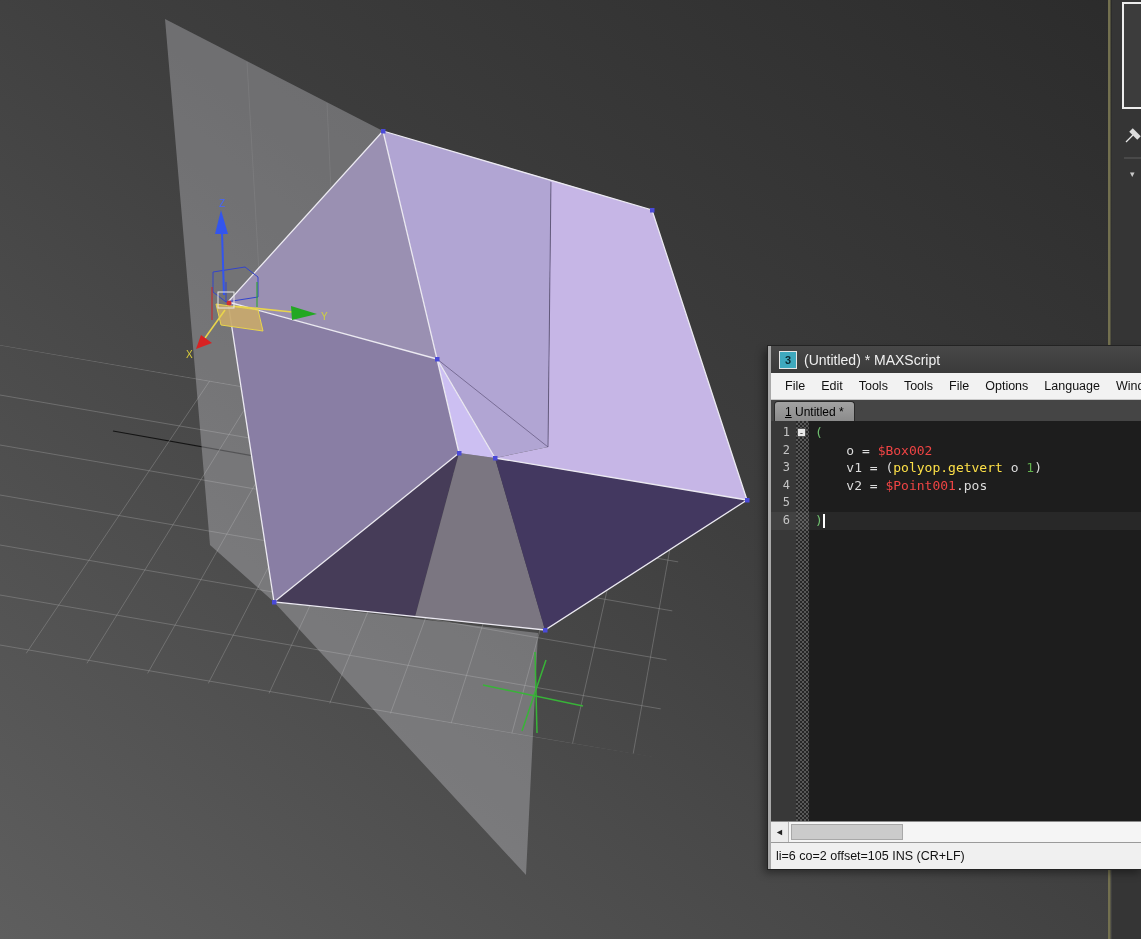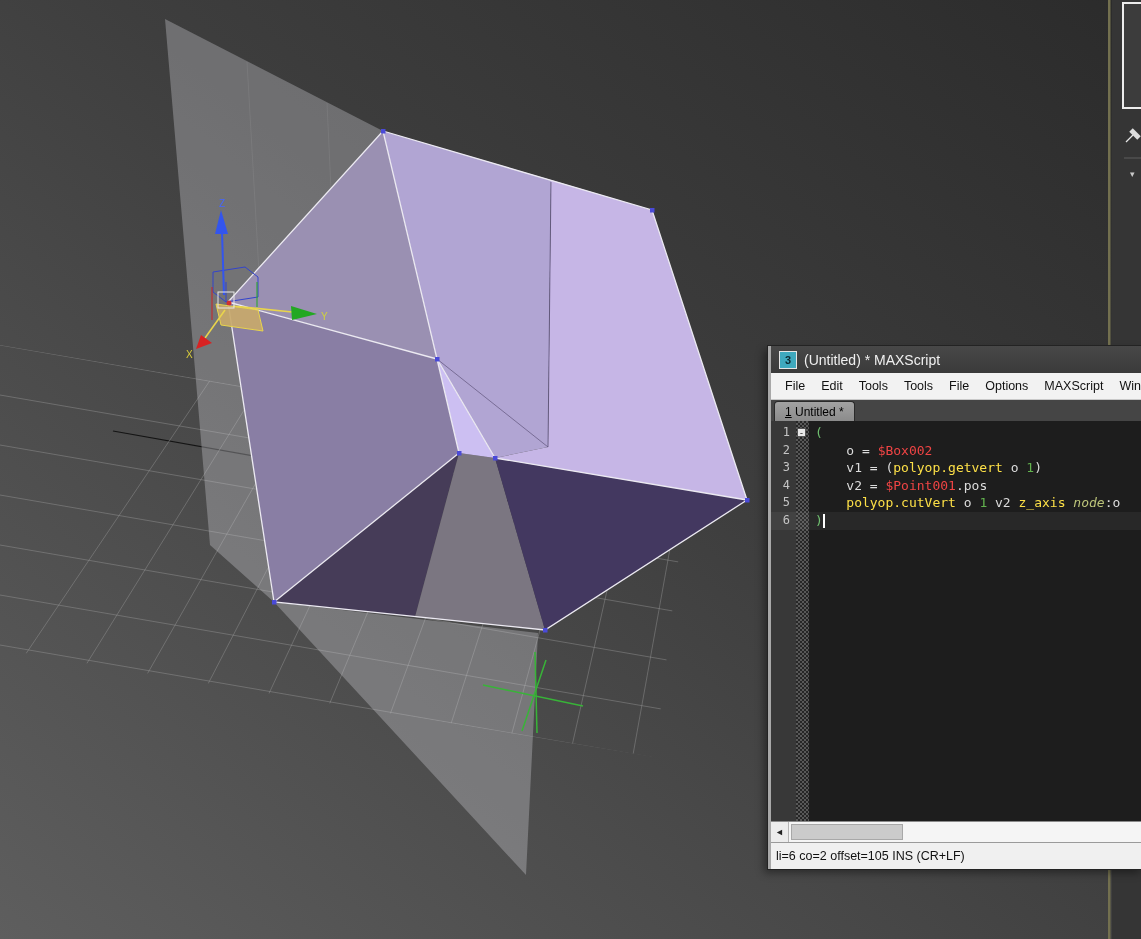--- a/index.html
+++ b/index.html
@@ -190,21 +190,21 @@
       <div id="app-icon">3</div>
       <div id="win-title">(Untitled) * MAXScript</div>
     </div>
     <div id="menubar">
         <span class="menu-item">File</span>
         <span class="menu-item">Edit</span>
         <span class="menu-item">Tools</span>
         <span class="menu-item">Tools</span>
         <span class="menu-item">File</span>
         <span class="menu-item">Options</span>
-        <span class="menu-item">MAXScript</span>
+        <span class="menu-item">Language</span>
         <span class="menu-item">Windows</span>
       </div>
     <div id="tabbar">
       <div id="tab"><span class="idx">1</span><span> Untitled *</span></div>
     </div>
     <div id="editor">
       <div id="gutter-strip"></div>
       <div id="fold-strip"></div>
       <div id="code-rows">
           <div class="crow">
@@ -225,21 +225,20 @@
             <span class="ctext"><span class="tok-plain">    v1 = (</span><span class="tok-fn">polyop.getvert</span><span class="tok-plain"> o </span><span class="tok-num">1</span><span class="tok-plain">)</span></span>
           </div>
           <div class="crow">
             <span class="ln">4</span>
             <span class="fold"></span>
             <span class="ctext"><span class="tok-plain">    v2 = </span><span class="tok-name">$Point001</span><span class="tok-plain">.pos</span></span>
           </div>
           <div class="crow">
             <span class="ln">5</span>
             <span class="fold"></span>
-            <span class="ctext"><span class="tok-plain">    </span><span class="tok-fn">polyop.cutVert</span><span class="tok-plain"> o </span><span class="tok-num">1</span><span class="tok-plain"> v2 </span><span class="tok-fn">z_axis</span><span class="tok-plain"> </span><span class="tok-kwarg">node</span><span class="tok-plain">:o</span></span>
           </div>
           <div class="crow cur">
             <span class="ln">6</span>
             <span class="fold"></span>
             <span class="ctext"><span class="tok-brace">)</span><span class="caret"></span></span>
           </div>
         </div>
     </div>
     <div id="hscroll">
       <div id="hs-btn">◄</div>

